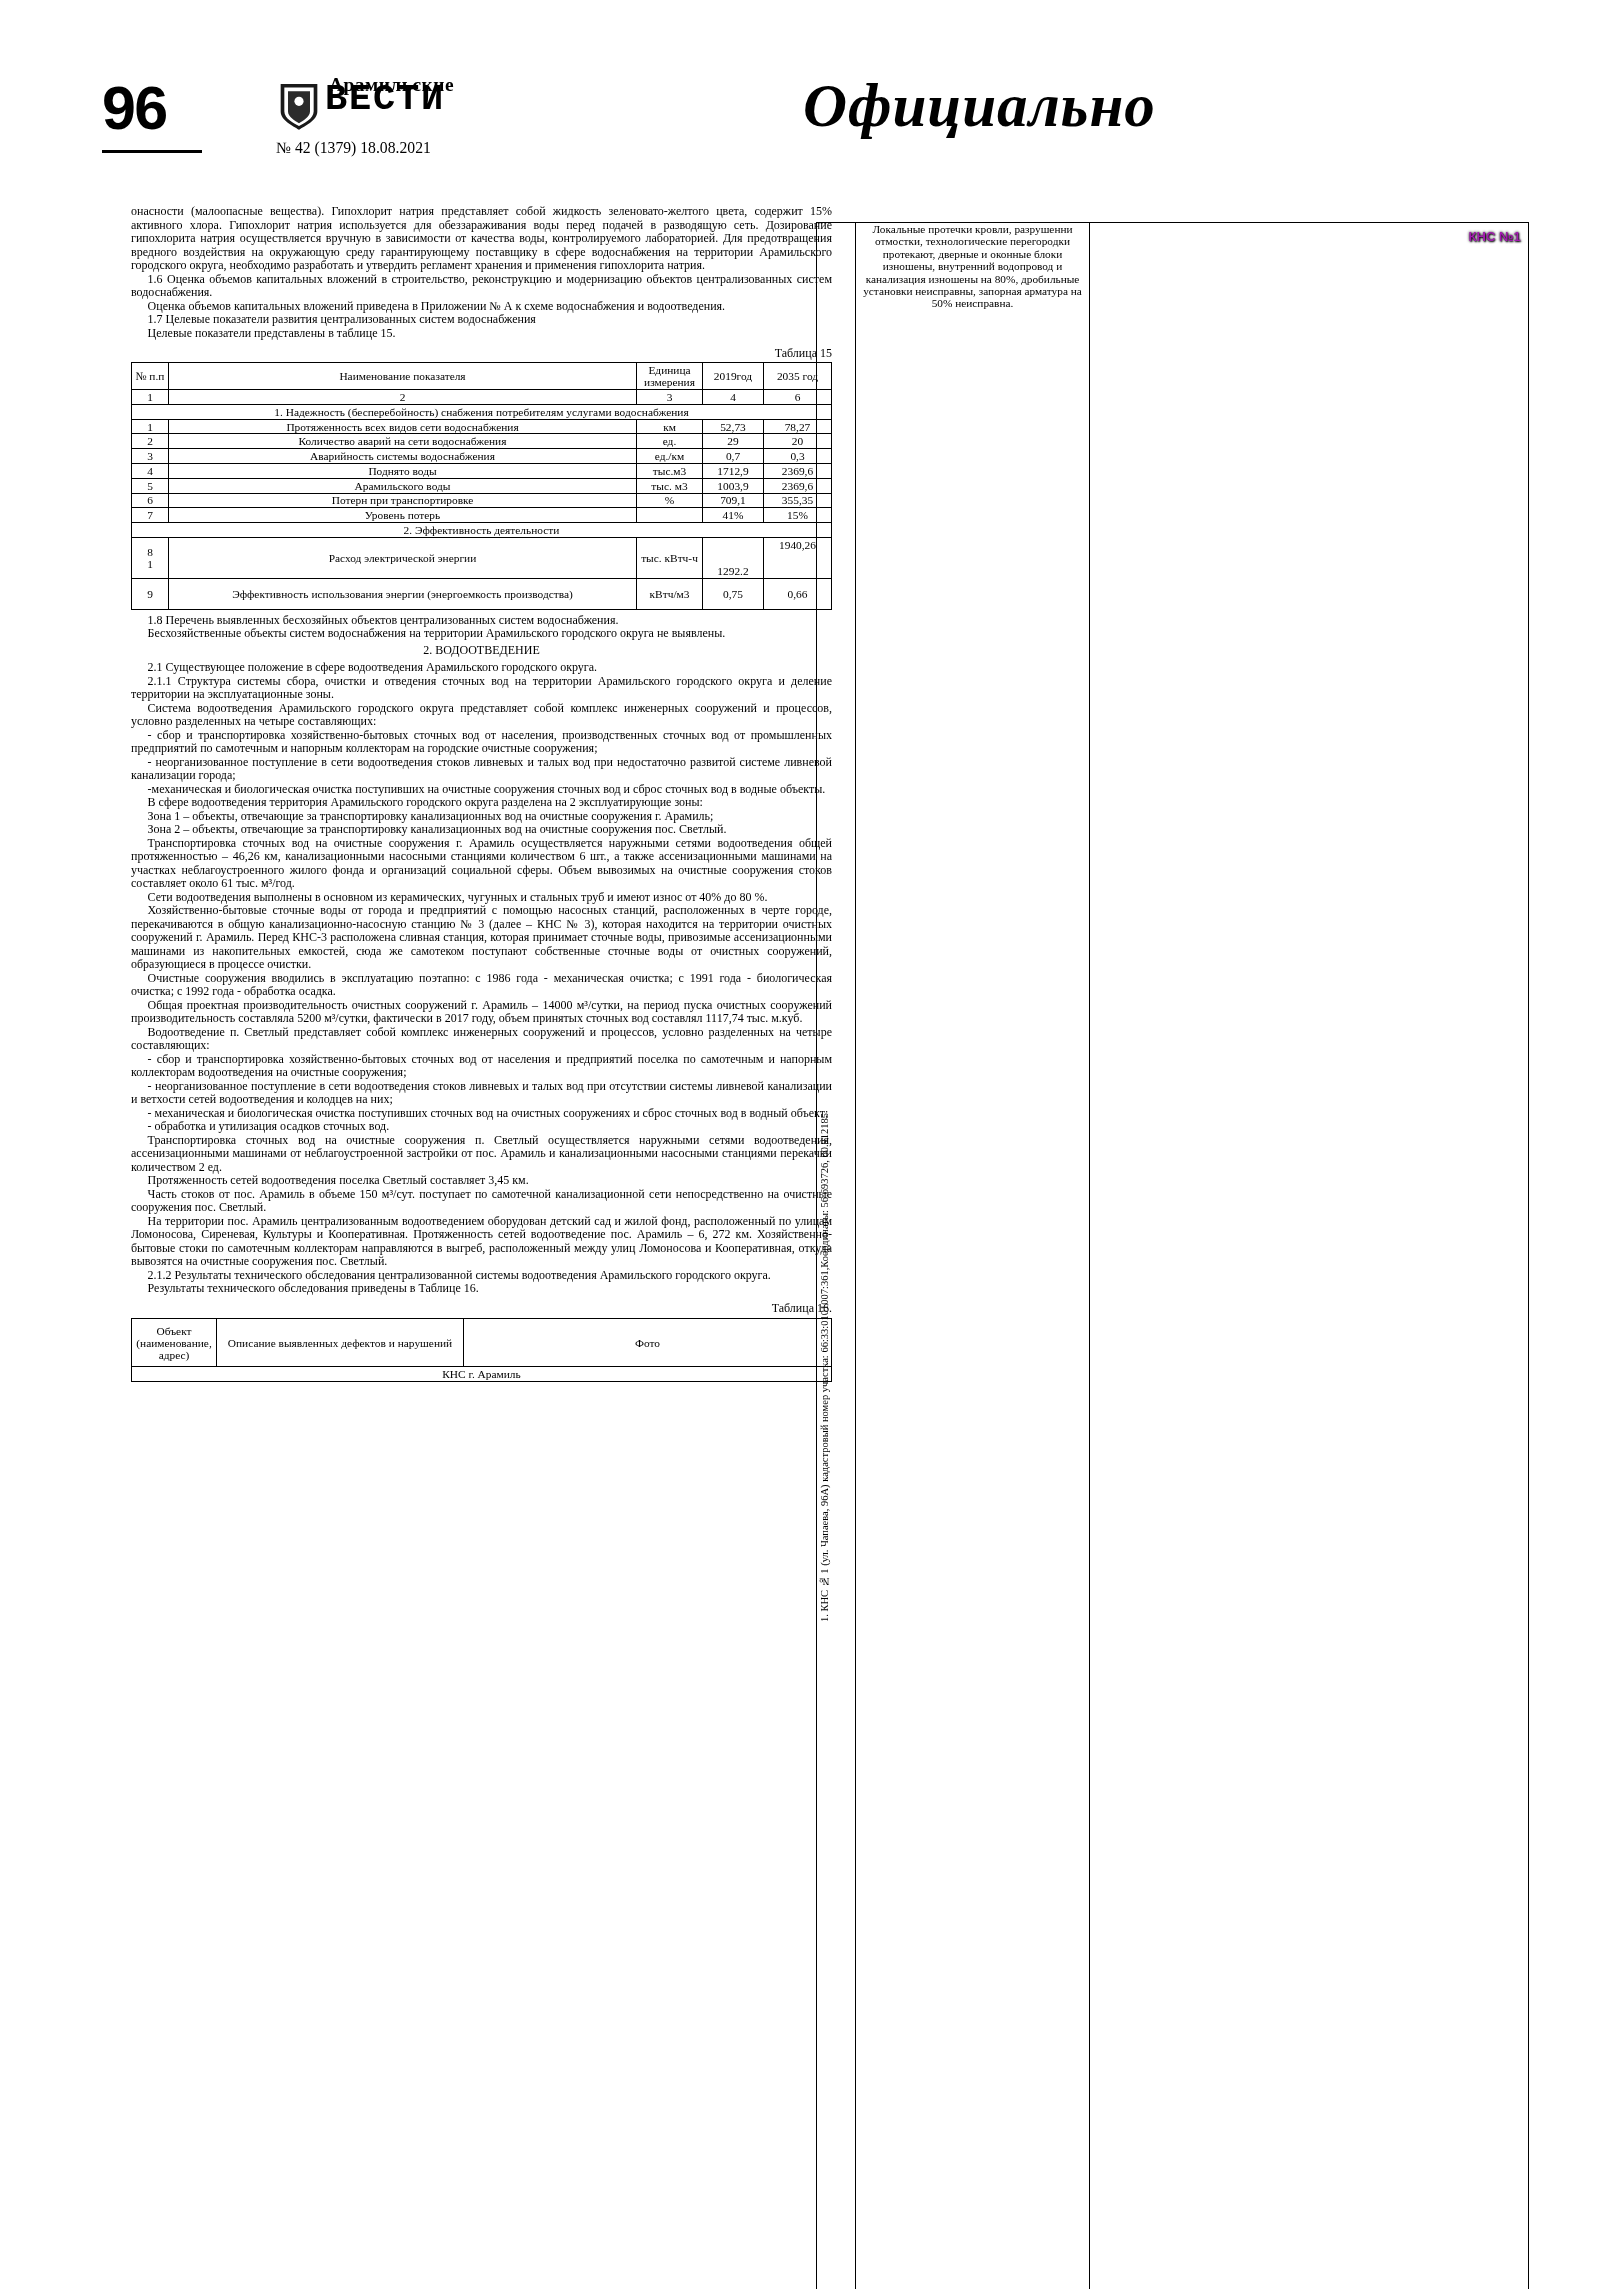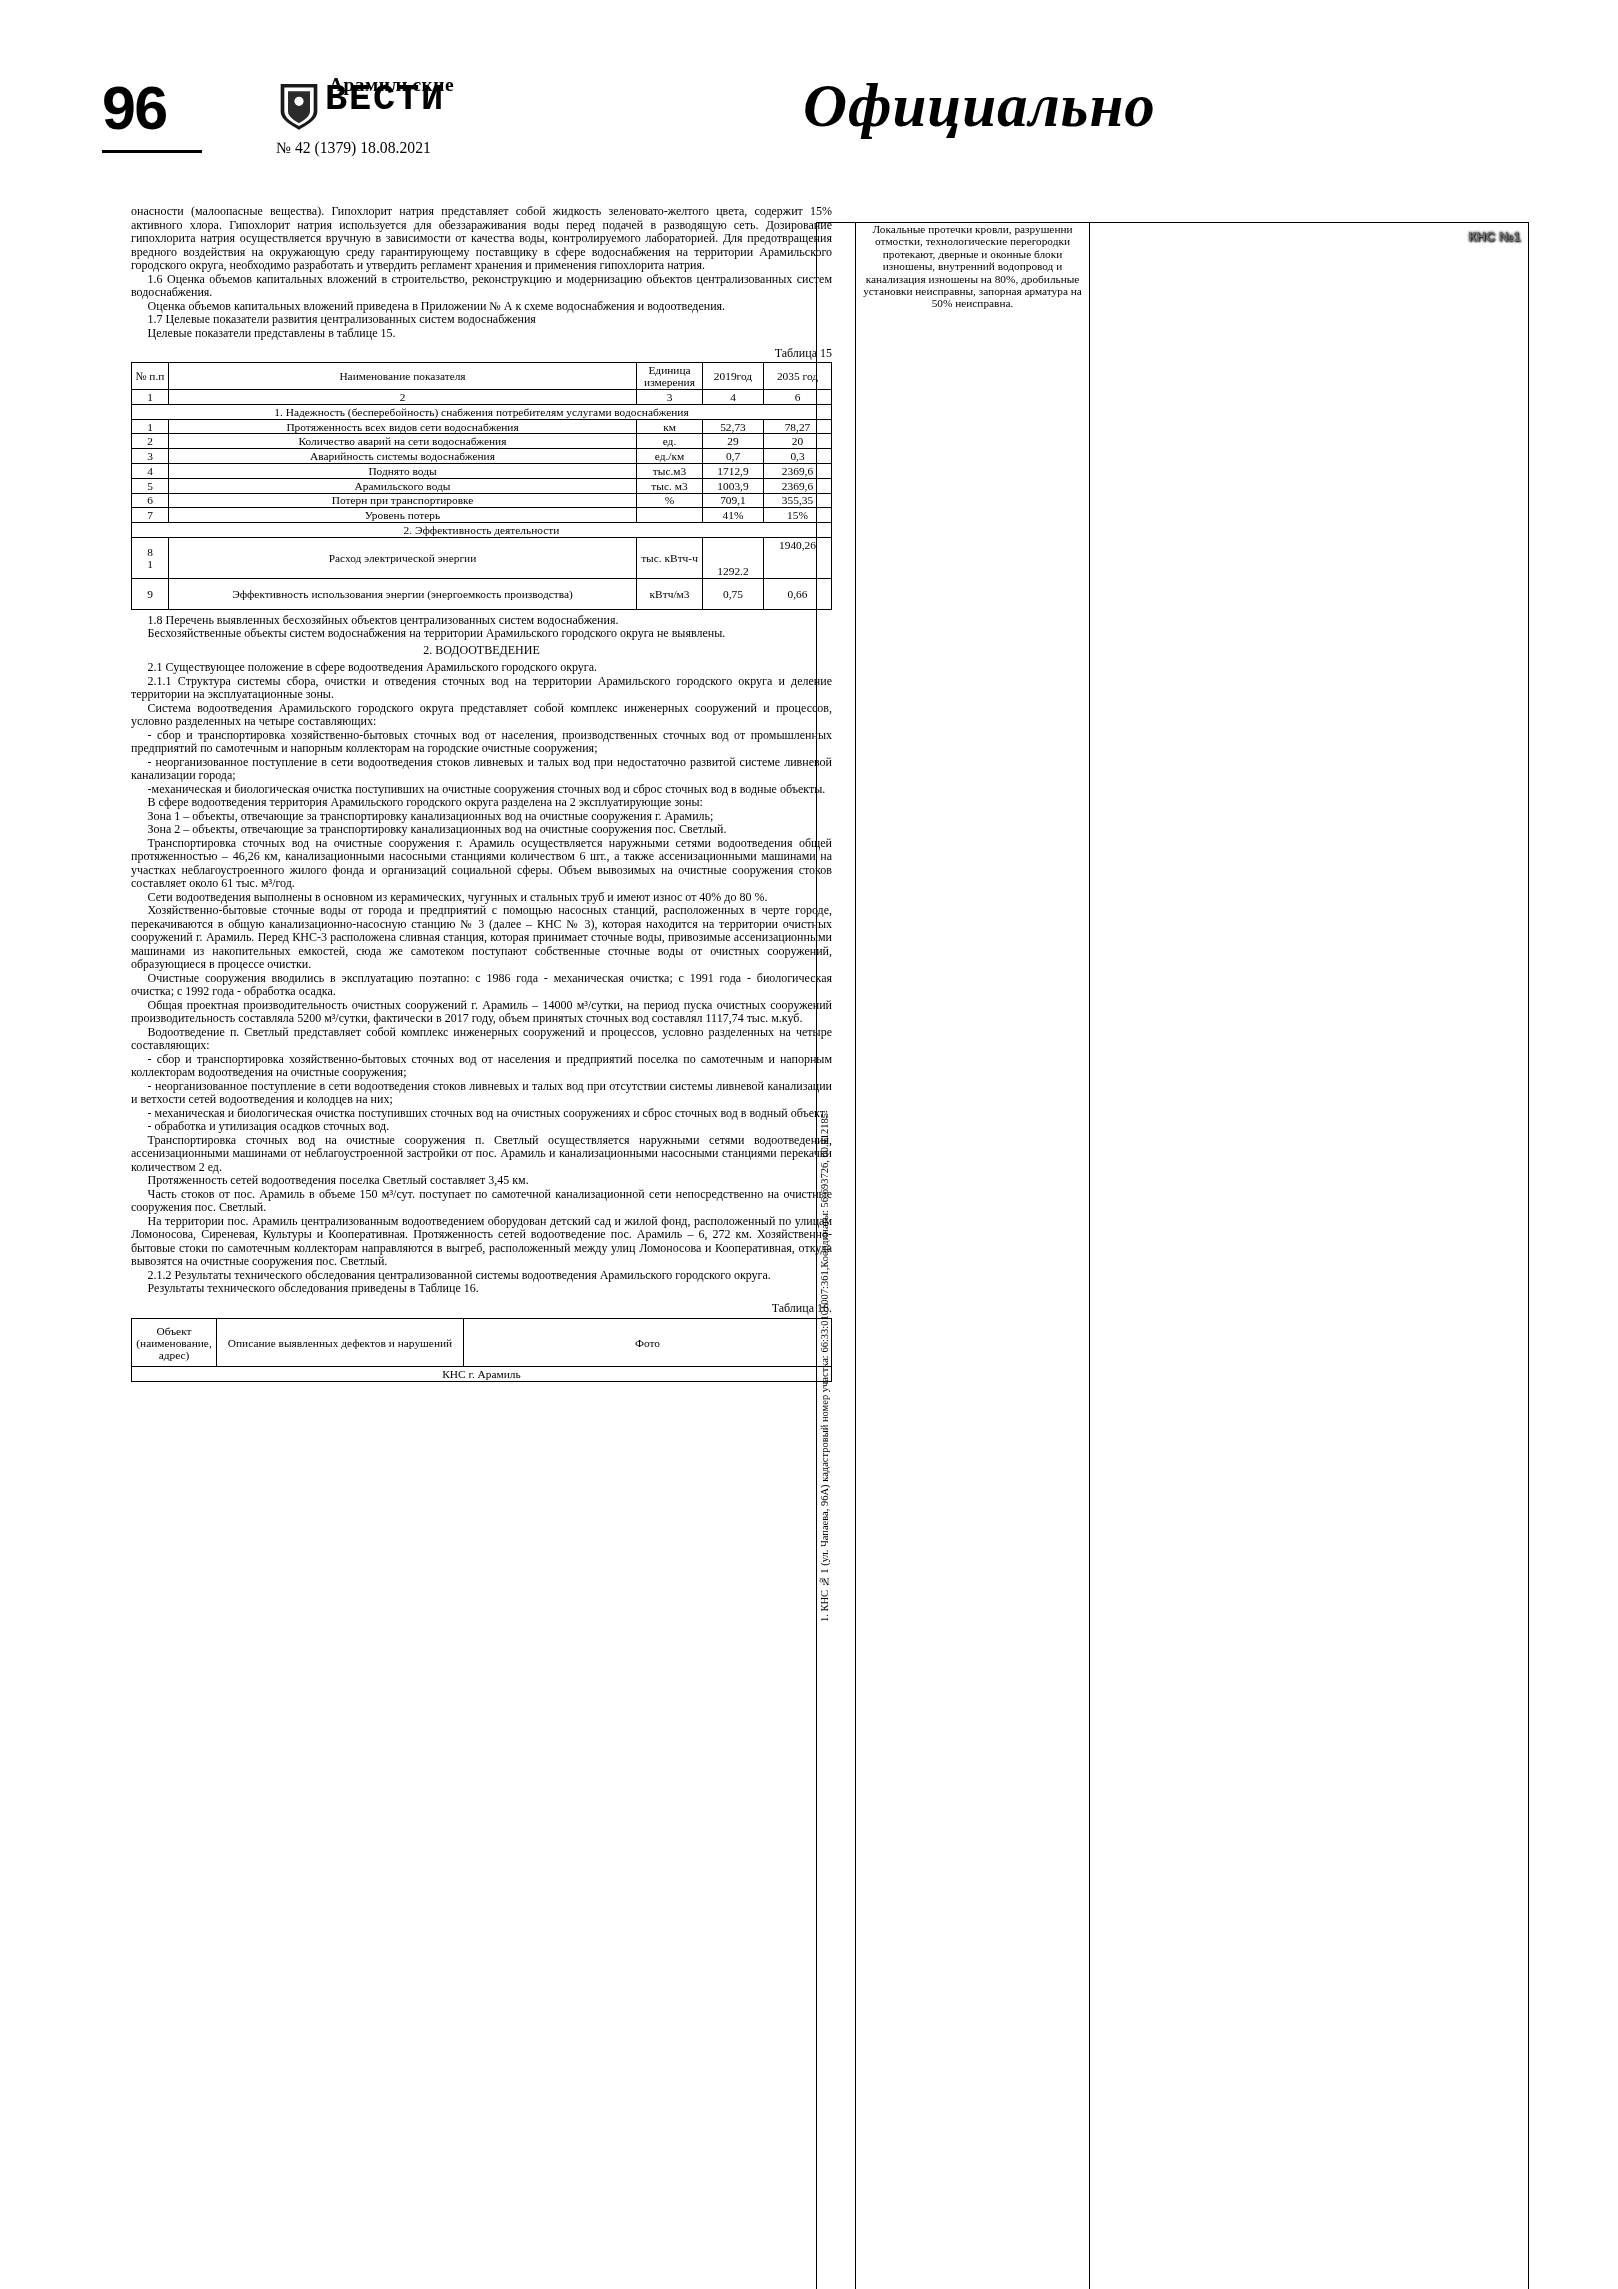--- a/index.html
+++ b/index.html
@@ -79,21 +79,21 @@
     display:flex; align-items:center; justify-content:center;
   }
   .desc-cell { width:233px; padding:5.5px 5.5px; font-size:11.3px; line-height:12.4px; text-align:justify; }
   .desc-cell.center { text-align:center; }
   .photo-cell { padding:0; }
   .photo-wrap { position:relative; width:100%; height:100%; }
   .photo-wrap img, .photo-ph { display:block; width:100%; height:100%; }
   .photo-label {
     position:absolute; right:7.4px; top:5.5px;
     font-family:"Liberation Sans", sans-serif;
-    font-size:13px; font-weight:bold; color:#737373;
+    font-size:13px; font-weight:bold; color:#a21caf;
     text-shadow:0 0 2.8px #000, 0.9px 0.9px 1.8px #000;
   }
 
   
   .ph1 { background:
       linear-gradient(180deg,#3b332c 0%,#564a3e 18%,#6d5c49 38%,#50433a 60%,#2f2724 100%);
   }
   .ph1::after{
     content:""; position:absolute; inset:0;
     background:

